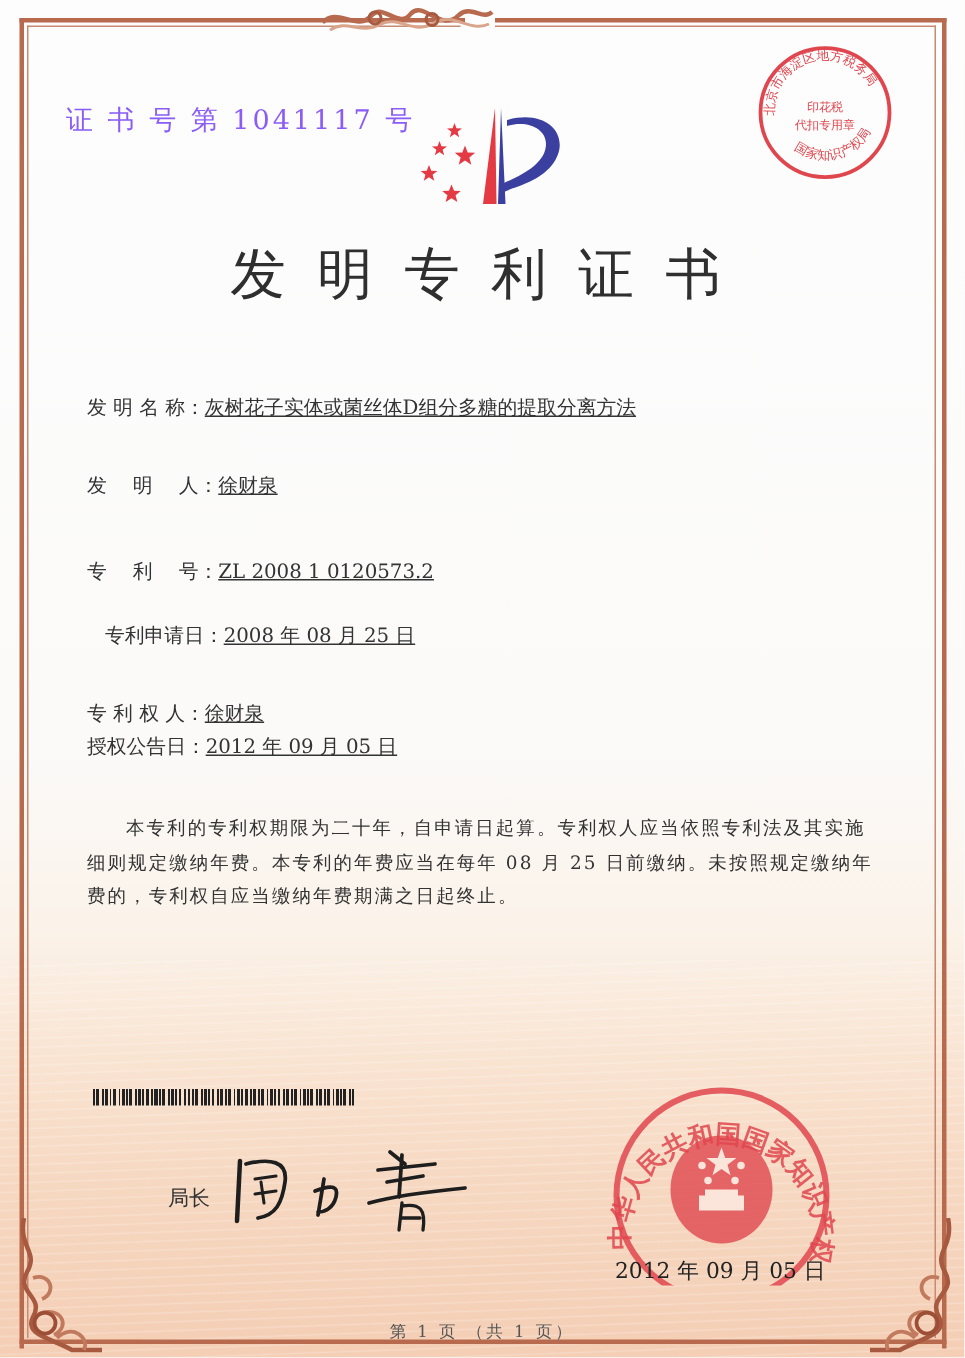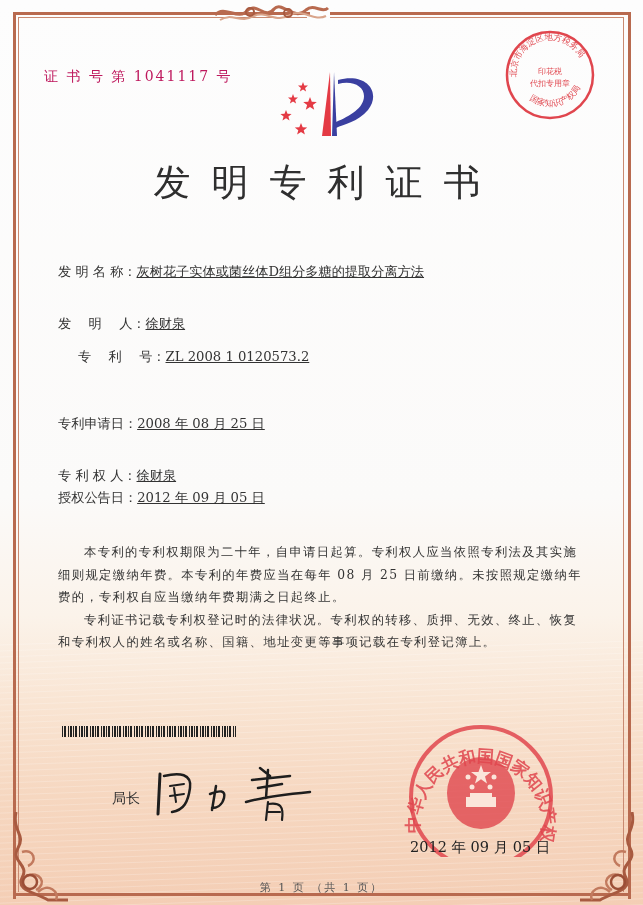--- a/index.html
+++ b/index.html
@@ -12,30 +12,30 @@
   .frame-outer{position:absolute;left:13px;top:12px;width:294px;height:884px;border-left:3px solid #b86a4f;border-top:3px solid #b86a4f;}
   .frame-outer-r{position:absolute;left:330px;top:12px;width:298px;height:884px;border-right:3px solid #b86a4f;border-top:3px solid #b86a4f;}
   .frame-inner{position:absolute;left:18px;top:17px;width:288px;height:874px;border-left:1px solid #c98a72;border-top:1px solid #c98a72;}
   .frame-inner-r{position:absolute;left:330px;top:17px;width:293px;height:874px;border-right:1px solid #c98a72;border-top:1px solid #c98a72;}
   .frame-bottom{position:absolute;left:13px;top:893px;width:618px;height:0;border-top:3px solid #b86a4f;}
   .ornament-top{position:absolute;left:210px;top:0;width:120px;height:26px;}
   .corner{position:absolute;width:60px;height:90px;}
   .corner.bl{left:8px;top:812px;}
   .corner.br{left:580px;top:812px;transform:scaleX(-1);}
 
-  .cert-no{position:absolute;left:44px;top:68px;font-size:14px;letter-spacing:2px;color:#be185d;}
+  .cert-no{position:absolute;left:44px;top:68px;font-size:18px;letter-spacing:2px;color:#8b5cf6;}
   .logo{position:absolute;left:270px;top:62px;width:110px;height:80px;}
   .seal-small{position:absolute;left:503px;top:28px;width:94px;height:94px;}
   .title{position:absolute;left:0;width:643px;top:158px;text-align:center;font-family:"DejaVu Sans","Liberation Sans",sans-serif;
     font-size:37px;letter-spacing:21px;color:#2f2f2f;padding-left:12px;box-sizing:border-box;}
 
   .field{position:absolute;left:58px;font-size:13.2px;color:#333;white-space:nowrap;text-decoration:underline;}
   .field .lbl{display:inline-block;letter-spacing:0;}
   .field .val{display:inline;}
-  .f1{top:263px;} .f2{top:315px;} .f3{top:348px;margin-left:20px;} .f4{top:415px;} .f5{top:467px;} .f6{top:489px;}
+  .f1{top:263px;} .f2{top:315px;} .f3{top:372px;} .f4{top:415px;margin-left:12px;} .f5{top:467px;} .f6{top:489px;}
 
   .para{position:absolute;left:58px;width:530px;font-size:12.3px;line-height:22.5px;color:#333;letter-spacing:1.4px;}
   .para p{margin:0;text-indent:26px;}
   .p1{top:541px;}
 
   .barcode{position:absolute;left:62px;top:726px;width:174px;height:11px;
     background:repeating-linear-gradient(90deg,#222 0 1px,transparent 1px 2px,#222 2px 3px,#222 3px 4px,transparent 4px 6px,#222 6px 7px,transparent 7px 8px,#222 8px 10px,transparent 10px 11px);}
   .director{position:absolute;left:112px;top:790px;font-family:"DejaVu Sans","Liberation Sans",sans-serif;font-size:14px;color:#333;text-align:right;}
   .signature{position:absolute;left:150px;top:762px;width:170px;height:62px;}
   .seal-big{position:absolute;left:398px;top:717px;width:166px;height:140px;}
@@ -103,21 +103,20 @@
 
 <div class="field f1"><span class="lbl">发 明 名 称：</span><span class="val">灰树花子实体或菌丝体D组分多糖的提取分离方法</span></div>
 <div class="field f2"><span class="lbl">发　 明　 人：</span><span class="val">徐财泉</span></div>
 <div class="field f3"><span class="lbl">专　 利　 号：</span><span class="val">ZL 2008 1 0120573.2</span></div>
 <div class="field f4"><span class="lbl">专利申请日：</span><span class="val">2008 年 08 月 25 日</span></div>
 <div class="field f5"><span class="lbl">专 利 权 人：</span><span class="val">徐财泉</span></div>
 <div class="field f6"><span class="lbl">授权公告日：</span><span class="val">2012 年 09 月 05 日</span></div>
 
 <div class="para p1">
   <p>本专利的专利权期限为二十年，自申请日起算。专利权人应当依照专利法及其实施细则规定缴纳年费。本专利的年费应当在每年 08 月 25 日前缴纳。未按照规定缴纳年费的，专利权自应当缴纳年费期满之日起终止。</p>
-  <p>专利证书记载专利权登记时的法律状况。专利权的转移、质押、无效、终止、恢复和专利权人的姓名或名称、国籍、地址变更等事项记载在专利登记簿上。</p>
 </div>
 
 <div class="barcode"></div>
 
 <div class="director">局长</div>
 <svg class="signature" viewBox="0 0 170 62">
   <path d="M10 12 L8 52" stroke="#1e1e1e" stroke-width="3" fill="none" stroke-linecap="round"></path>
   <path d="M14 14 C30 10, 42 12, 40 26 C38 40, 34 48, 22 50" stroke="#1e1e1e" stroke-width="2.5" fill="none" stroke-linecap="round"></path>
   <path d="M20 24 L34 22 M24 26 L26 40 M20 34 L34 32" stroke="#1e1e1e" stroke-width="2" fill="none" stroke-linecap="round"></path>
   <path d="M60 32 C70 28, 76 28, 74 36 C72 44, 66 46, 62 46 M66 24 L62 48" stroke="#1e1e1e" stroke-width="2.5" fill="none" stroke-linecap="round"></path>

